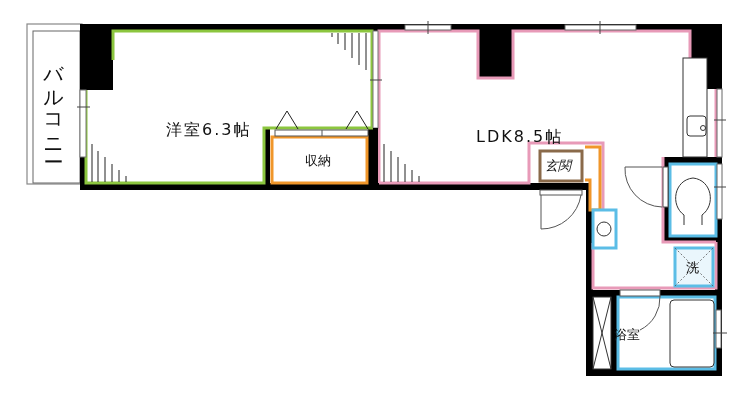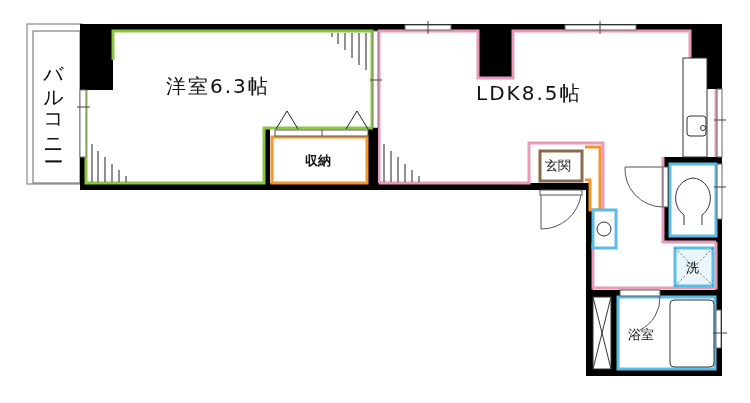--- a/index.html
+++ b/index.html
@@ -1,19 +1,19 @@
 <!DOCTYPE html>
 <html><head>
 <meta charset="utf-8">
 <style>
   html,body{margin:0;padding:0;background:#ffffff;}
   body{width:750px;height:403px;position:relative;overflow:hidden;font-family:"DejaVu Sans","Liberation Sans",sans-serif;}
   .plan{position:absolute;left:0;top:0;width:750px;height:403px;}
   .lbl{position:absolute;color:#111;white-space:nowrap;line-height:1;}
-  .room-lg{font-size:20px;letter-spacing:2px;}
+  .room-lg{font-size:16px;letter-spacing:2px;margin-top:46px;}
   .room-sm{font-size:13px;}
   .balcony-label{font-size:20px;writing-mode:vertical-rl;letter-spacing:2px;}
 </style>
 </head>
 <body>
 
 <svg class="plan" viewBox="0 0 750 403" width="750" height="403" xmlns="http://www.w3.org/2000/svg">
 
   <g>
     <rect x="27" y="24" width="55" height="160" fill="#fff" stroke="#888" stroke-width="1.2"></rect>
@@ -153,17 +153,17 @@
       <line x1="391" y1="151" x2="391" y2="182"></line>
       <line x1="398" y1="157" x2="398" y2="182"></line>
       <line x1="405" y1="164" x2="405" y2="182"></line>
       <line x1="412" y1="170" x2="412" y2="182"></line>
       <line x1="419" y1="176" x2="419" y2="182"></line>
   </g>
 </svg>
 
 <div class="lbl balcony-label" style="left:44px;top:52px;">バルコニー</div>
 <div class="lbl room-lg" style="left:166px;top:76px;">洋室6.3帖</div>
-<div class="lbl room-sm" style="left:305px;top:154px;font-weight:bold;">収納</div>
+<div class="lbl room-sm" style="left:305px;top:154px;">収納</div>
 <div class="lbl room-lg" style="left:476px;top:83px;">LDK8.5帖</div>
-<div class="lbl room-sm" style="left:545px;top:159px;">玄関</div>
+<div class="lbl room-sm" style="left:545px;top:159px;font-style:italic;">玄関</div>
 <div class="lbl room-sm" style="left:686px;top:261px;">洗</div>
-<div class="lbl room-sm" style="left:628px;top:328px;text-align:center;">浴室</div>
+<div class="lbl room-sm" style="left:614px;top:328px;text-align:center;">浴室</div>
 
 </body></html>

